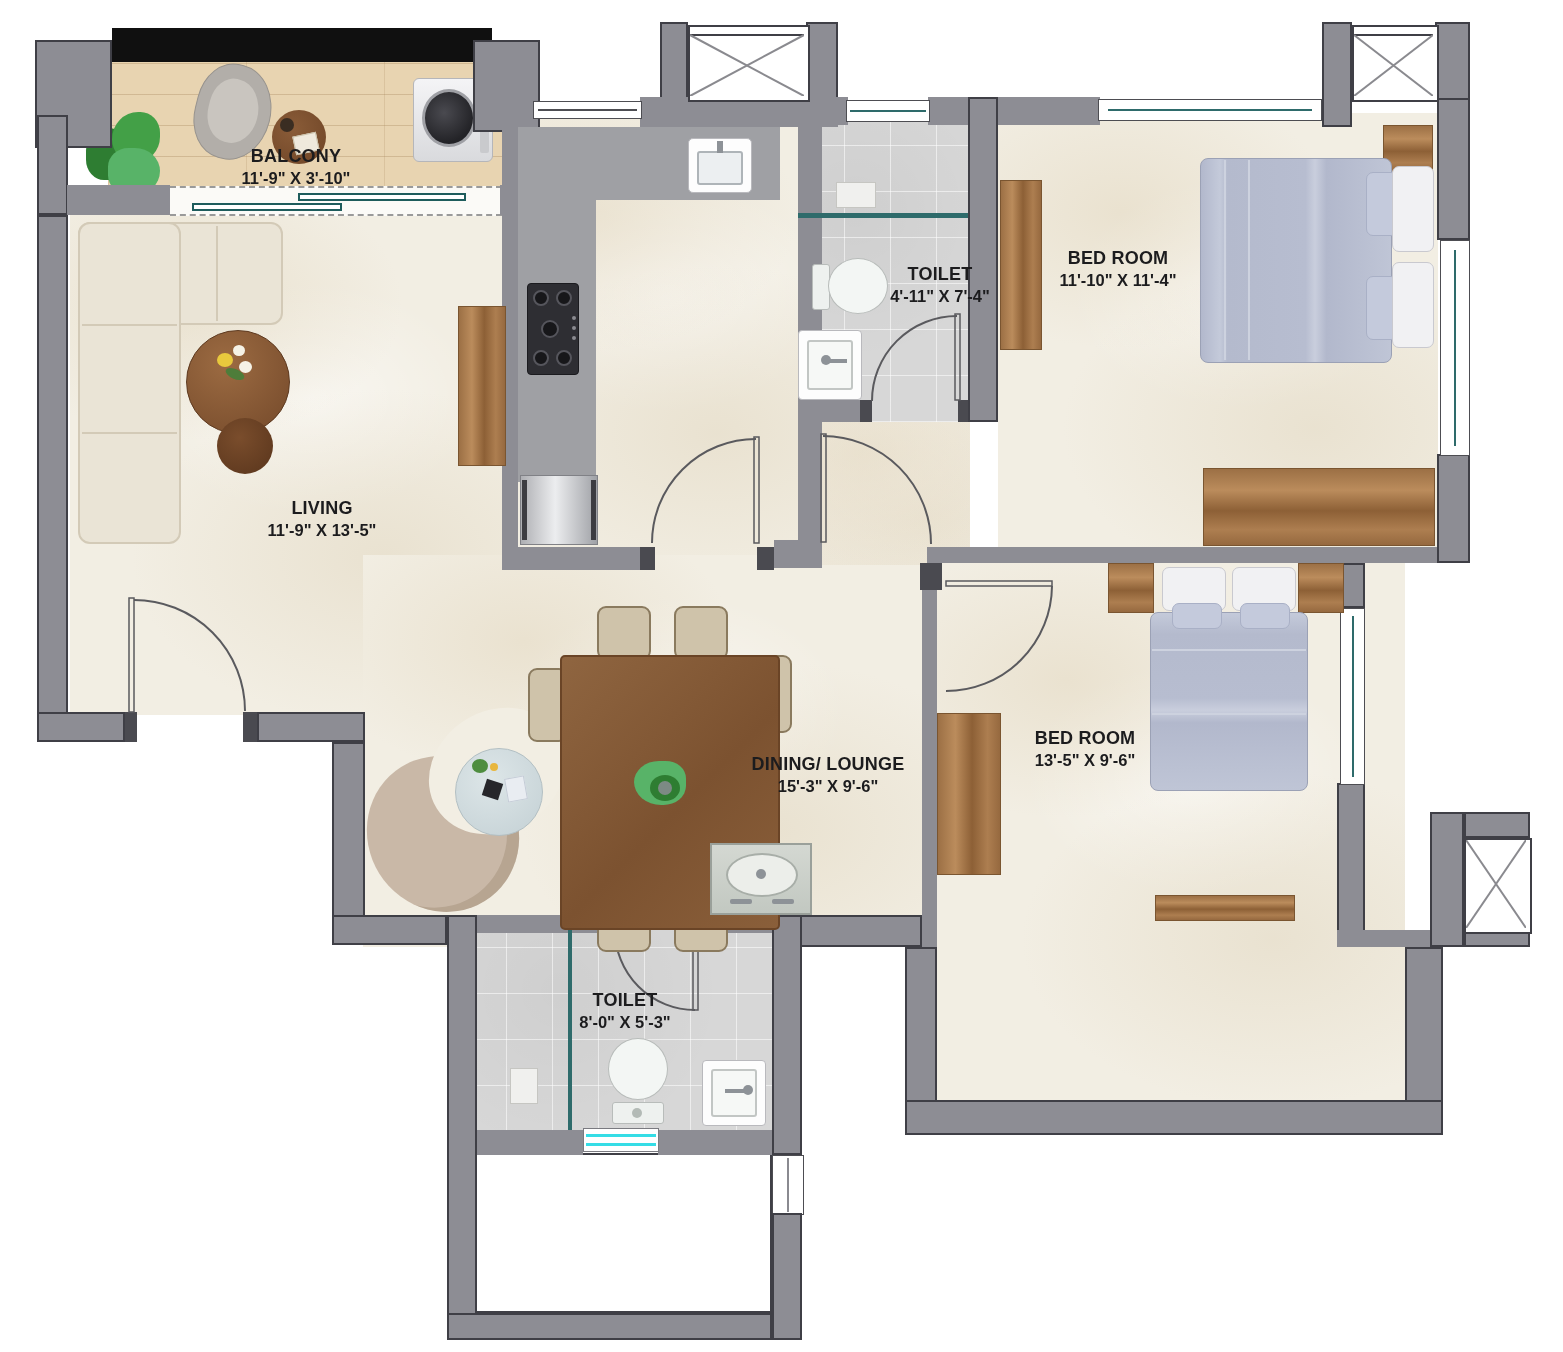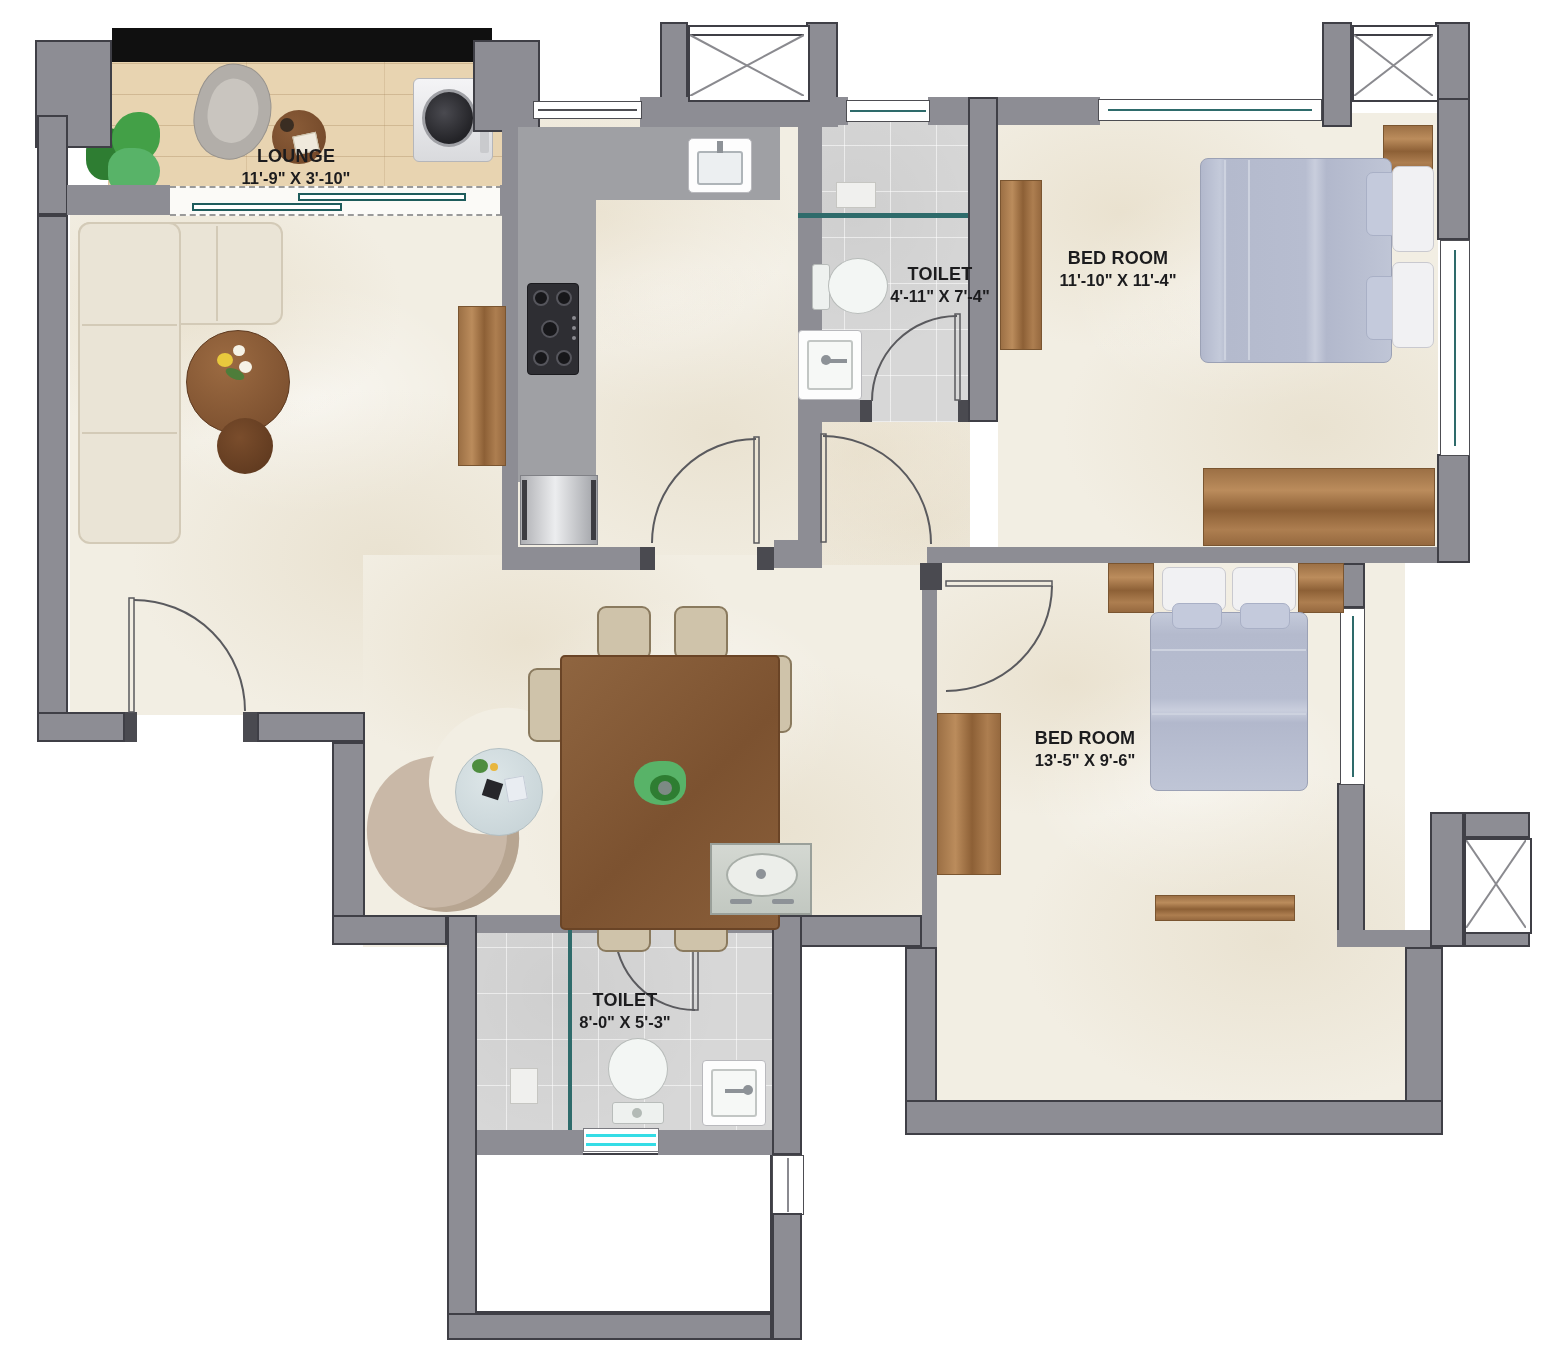--- a/index.html
+++ b/index.html
@@ -337,31 +337,39 @@
     <div class="abs" style="left:6px;top:64px;width:52px;height:22px;background:#eef1ef;border:1px solid #b8bcba;border-radius:3px;"></div>
     <div class="abs" style="left:26px;top:70px;width:10px;height:10px;background:#b3bab6;border-radius:50%;"></div>
   </div>
   <div class="fix" style="left:702px;top:1060px;width:64px;height:66px;border-radius:4px;">
     <div class="abs" style="left:8px;top:8px;width:46px;height:48px;background:#f6f8f6;border:2px solid #c2c6c4;border-radius:3px;"></div>
     <div class="abs" style="left:22px;top:28px;width:24px;height:4px;background:#8d9297;"></div>
     <div class="abs" style="left:40px;top:24px;width:10px;height:10px;background:#8d9297;border-radius:50%;"></div>
   </div>
 
   <div class="lbl" style="left:196px;top:144px;width:200px;height:46px;">
-    <span class="n">LOUNGE</span>
+    <span class="n">BALCONY</span>
     <span class="d">11'-9" X 3'-10"</span>
+  </div>
+  <div class="lbl" style="left:222px;top:496px;width:200px;height:46px;">
+    <span class="n">LIVING</span>
+    <span class="d">11'-9" X 13'-5"</span>
   </div>
   <div class="lbl" style="left:840px;top:262px;width:200px;height:46px;">
     <span class="n">TOILET</span>
     <span class="d">4'-11" X 7'-4"</span>
   </div>
   <div class="lbl" style="left:1018px;top:246px;width:200px;height:46px;">
     <span class="n">BED ROOM</span>
     <span class="d">11'-10" X 11'-4"</span>
   </div>
+  <div class="lbl" style="left:728px;top:752px;width:200px;height:46px;">
+    <span class="n">DINING/ LOUNGE</span>
+    <span class="d">15'-3" X 9'-6"</span>
+  </div>
   <div class="lbl" style="left:985px;top:726px;width:200px;height:46px;">
     <span class="n">BED ROOM</span>
     <span class="d">13'-5" X 9'-6"</span>
   </div>
   <div class="lbl" style="left:525px;top:988px;width:200px;height:46px;">
     <span class="n">TOILET</span>
     <span class="d">8'-0" X 5'-3"</span>
   </div>
 
 </div>

